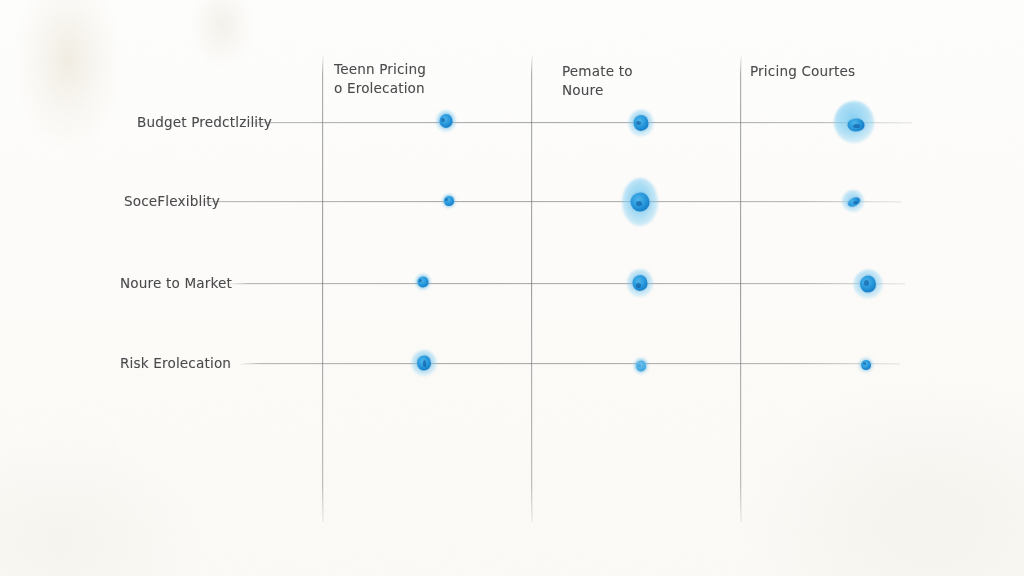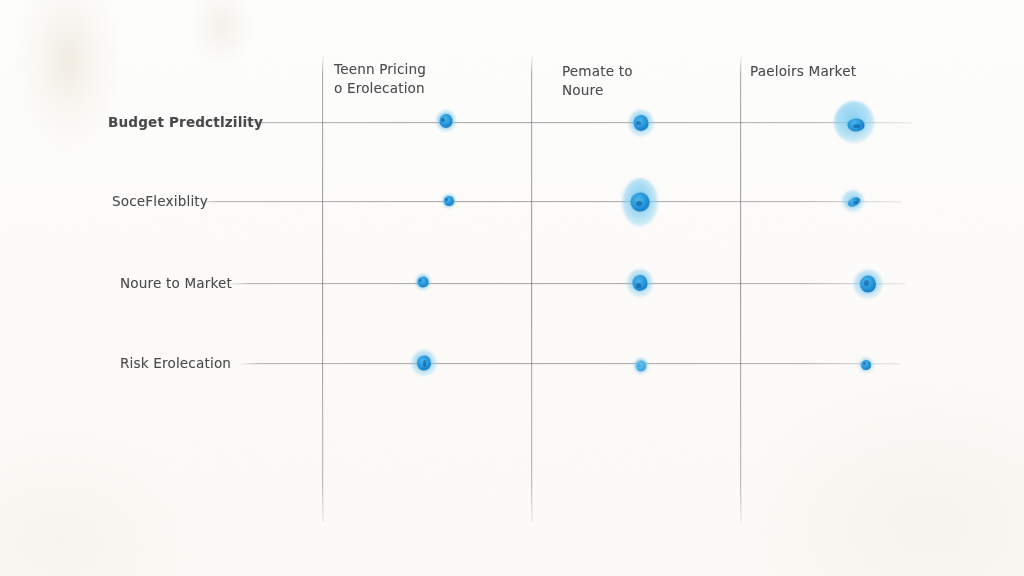--- a/index.html
+++ b/index.html
@@ -154,24 +154,24 @@
 
     <div class="row-line" style="left:243px; top:122px; width:669px;"></div>
     <div class="row-line" style="left:196px; top:201px; width:706px;"></div>
     <div class="row-line" style="left:228px; top:283px; width:677px;"></div>
     <div class="row-line" style="left:240px; top:363px; width:660px;"></div>
 
     <div class="col-header" style="left:334px; top:60px; width:190px;">Teenn Pricing
 o Erolecation</div>
     <div class="col-header" style="left:542px; top:62px; width:190px;margin-left:20px;">Pemate to
 Noure</div>
-    <div class="col-header" style="left:750px; top:62px; width:200px;">Paeloirs Market</div>
-
-    <div class="row-label" style="left:108px; top:114px;font-weight:bold;">Budget Predctlzility</div>
-    <div class="row-label" style="left:112px; top:193px;text-align:center;">SoceFlexiblity</div>
+    <div class="col-header" style="left:750px; top:62px; width:200px;">Pricing Courtes</div>
+
+    <div class="row-label" style="left:137px; top:114px;">Budget Predctlzility</div>
+    <div class="row-label" style="left:124px; top:193px;text-align:center;">SoceFlexiblity</div>
     <div class="row-label" style="left:120px; top:275px;">Noure to Market</div>
     <div class="row-label" style="left:120px; top:355px;">Risk Erolecation</div>
 
     <div class="marker" style="left:446px; top:121px; width:24px; height:24px;">
       <div class="halo" style="width:20px; height:22px;"></div>
       <div class="core" style="width:13px; height:14px;"></div>
       <div class="nib" style="left:7px; top:9px; width:4px; height:4px;"></div>
     </div>
 
     <div class="marker" style="left:641px; top:123px; width:30px; height:30px;">

